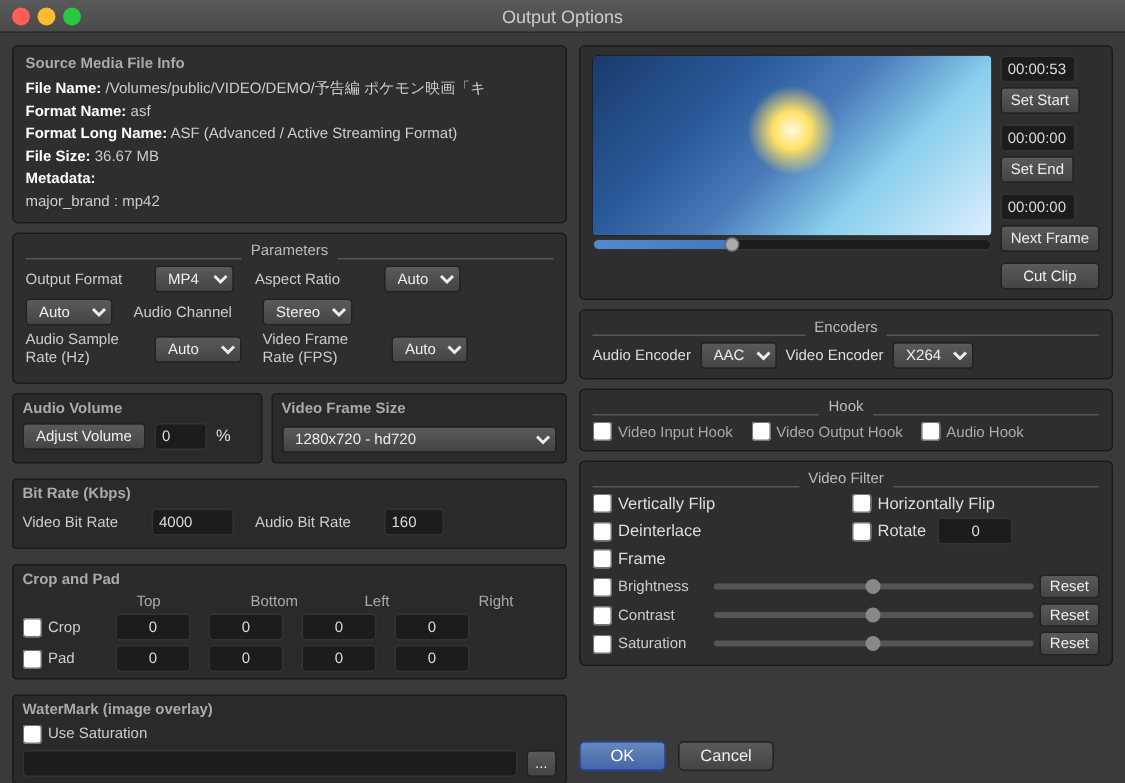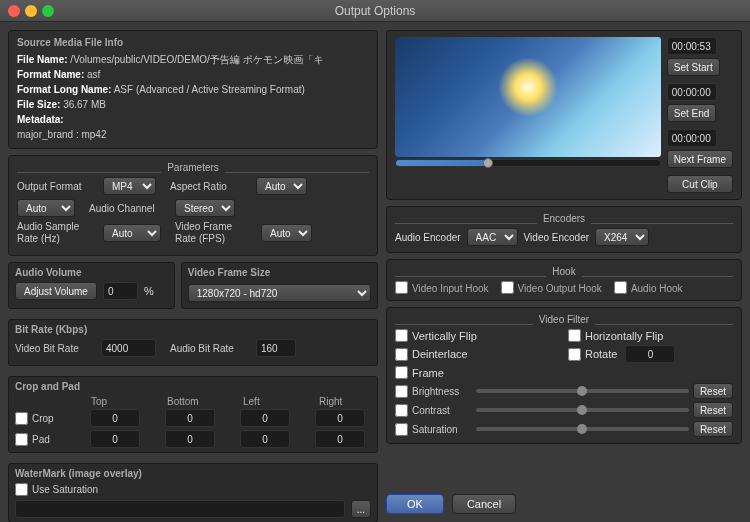--- a/index.html
+++ b/index.html
@@ -154,21 +154,21 @@
       background: #2a2a2a;
       border: 1px solid #1a1a1a;
       border-radius: 3px;
       padding: 4px 6px;
       margin-bottom: 4px;
     }
 
     .crop-grid {
       display: grid;
       grid-template-columns: 60px 60px 60px 60px 60px;
-      gap: 15px;
+      gap: 2px;
       align-items: center;
       font-size: 10px;
     }
     .crop-grid-header {
       display: grid;
       grid-template-columns: 60px 60px 60px 60px 60px;
       gap: 16px;
       font-size: 10px;
       color: #aaa;
       margin-bottom: 2px;

